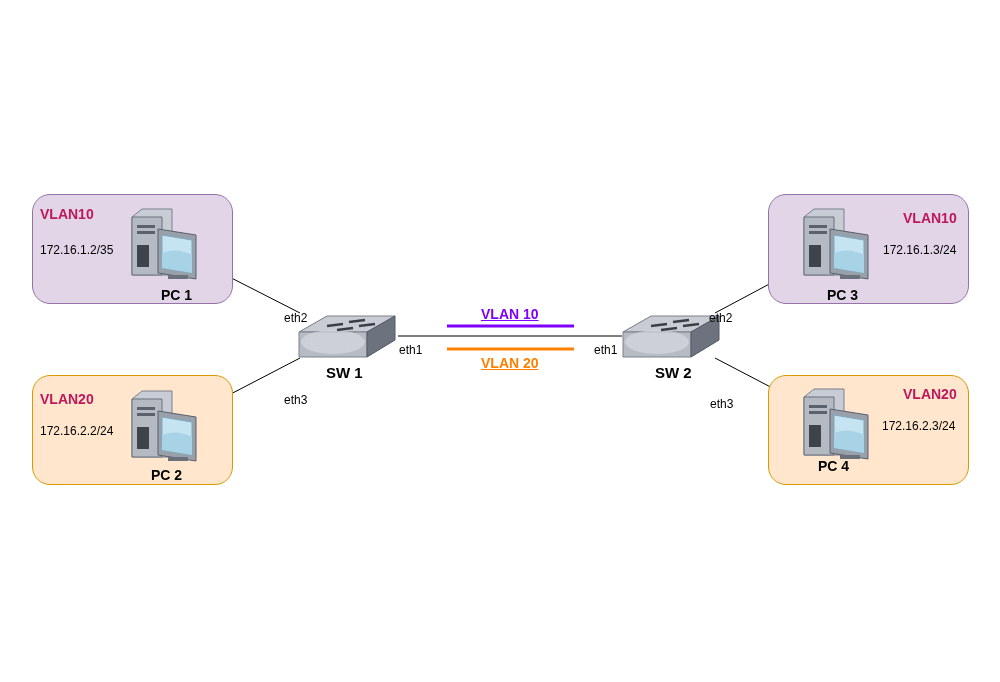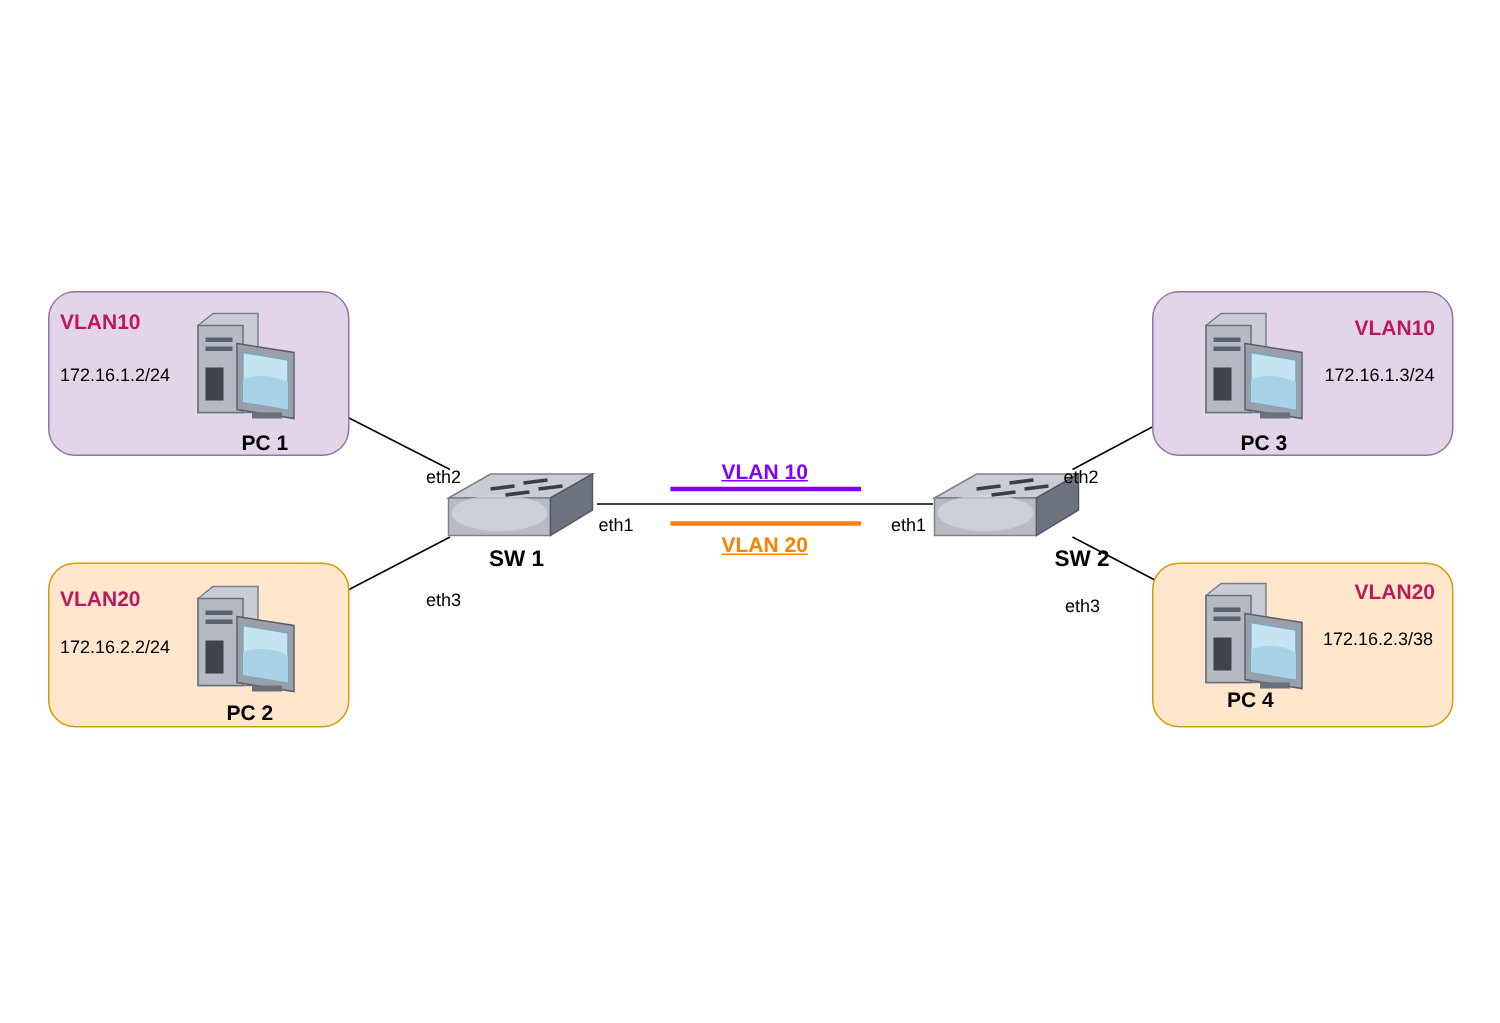--- a/index.html
+++ b/index.html
@@ -25,21 +25,21 @@
   <line x1="200" y1="410" x2="300" y2="358" stroke="#000" stroke-width="1"></line>
   <line x1="398" y1="336" x2="622" y2="336" stroke="#000" stroke-width="1"></line>
   <line x1="805" y1="265" x2="715" y2="313" stroke="#000" stroke-width="1"></line>
   <line x1="805" y1="405" x2="715" y2="358" stroke="#000" stroke-width="1"></line>
   <line x1="447" y1="326" x2="574" y2="326" stroke="#7f00ff" stroke-width="3"></line>
   <line x1="447" y1="349" x2="574" y2="349" stroke="#ff8000" stroke-width="3"></line>
 </svg>
 
 <div class="box v10" style="left:32px;top:194px;width:201px;height:110px;"></div>
 <div class="vlan-title" style="left:40px;top:206px;">VLAN10</div>
-<div class="ip" style="left:40px;top:243px;">172.16.1.2/24</div>
+<div class="ip" style="left:40px;top:243px;">172.16.1.2/35</div>
 <div class="pc-icon" style="left:128px;top:205px;">
   <svg width="75" height="78" viewBox="0 0 75 78">
     <path d="M4 12 L14 4 L44 4 L44 70 L4 70 Z" fill="#c8ccd4" stroke="#7a808c" stroke-width="1"></path>
     <path d="M4 12 L34 12 L34 70 L4 70 Z" fill="#b4b9c2" stroke="#6a707c" stroke-width="1"></path>
     <rect x="9" y="20" width="18" height="3" fill="#5a606c"></rect>
     <rect x="9" y="26" width="18" height="3" fill="#5a606c"></rect>
     <rect x="9" y="40" width="12" height="22" fill="#3e434c"></rect>
     <path d="M30 24 L68 30 L68 74 L30 68 Z" fill="#9aa0aa" stroke="#5a606c" stroke-width="1"></path>
     <path d="M34 30 L64 35 L64 68 L34 63 Z" fill="#c5e3f0" stroke="#7aa8bf" stroke-width="1"></path>
     <path d="M34 48 Q48 42 64 50 L64 68 L34 63 Z" fill="#a8d2e6"></path>
@@ -79,21 +79,21 @@
     <path d="M30 24 L68 30 L68 74 L30 68 Z" fill="#9aa0aa" stroke="#5a606c" stroke-width="1"></path>
     <path d="M34 30 L64 35 L64 68 L34 63 Z" fill="#c5e3f0" stroke="#7aa8bf" stroke-width="1"></path>
     <path d="M34 48 Q48 42 64 50 L64 68 L34 63 Z" fill="#a8d2e6"></path>
     <rect x="40" y="70" width="20" height="4" fill="#6a707c"></rect>
   </svg>
 </div>
 <div class="pc-label" style="left:827px;top:287px;">PC 3</div>
 
 <div class="box v20" style="left:768px;top:375px;width:201px;height:110px;"></div>
 <div class="vlan-title" style="left:903px;top:386px;">VLAN20</div>
-<div class="ip" style="left:882px;top:419px;">172.16.2.3/38</div>
+<div class="ip" style="left:882px;top:419px;">172.16.2.3/24</div>
 <div class="pc-icon" style="left:800px;top:385px;">
   <svg width="75" height="78" viewBox="0 0 75 78">
     <path d="M4 12 L14 4 L44 4 L44 70 L4 70 Z" fill="#c8ccd4" stroke="#7a808c" stroke-width="1"></path>
     <path d="M4 12 L34 12 L34 70 L4 70 Z" fill="#b4b9c2" stroke="#6a707c" stroke-width="1"></path>
     <rect x="9" y="20" width="18" height="3" fill="#5a606c"></rect>
     <rect x="9" y="26" width="18" height="3" fill="#5a606c"></rect>
     <rect x="9" y="40" width="12" height="22" fill="#3e434c"></rect>
     <path d="M30 24 L68 30 L68 74 L30 68 Z" fill="#9aa0aa" stroke="#5a606c" stroke-width="1"></path>
     <path d="M34 30 L64 35 L64 68 L34 63 Z" fill="#c5e3f0" stroke="#7aa8bf" stroke-width="1"></path>
     <path d="M34 48 Q48 42 64 50 L64 68 L34 63 Z" fill="#a8d2e6"></path>
@@ -126,19 +126,19 @@
     <path d="M2 18 L30 2 L98 2 L70 18 Z" fill="#c9ccd2" stroke="#7a808c" stroke-width="1"></path>
     <path d="M2 18 L70 18 L70 43 L2 43 Z" fill="#b7bbc3" stroke="#7a808c" stroke-width="1"></path>
     <path d="M70 18 L98 2 L98 26 L70 43 Z" fill="#6d737e" stroke="#555b66" stroke-width="1"></path>
     <ellipse cx="36" cy="28" rx="32" ry="12" fill="#d6d9de" opacity="0.7"></ellipse>
     <path d="M30 12 L46 10" stroke="#3a3f47" stroke-width="2.5"></path>
     <path d="M52 8 L68 6" stroke="#3a3f47" stroke-width="2.5"></path>
     <path d="M40 16 L56 14" stroke="#3a3f47" stroke-width="2.5"></path>
     <path d="M62 12 L78 10" stroke="#3a3f47" stroke-width="2.5"></path>
   </svg>
 </div>
-<div class="sw-label" style="left:655px;top:364px;margin-left:48px;">SW 2</div>
+<div class="sw-label" style="left:655px;top:364px;">SW 2</div>
 <div class="port" style="left:709px;top:287px;">eth2</div>
 <div class="port" style="left:710px;top:373px;">eth3</div>
 <div class="port" style="left:594px;top:319px;">eth1</div>
 
 <div class="trunk-label" style="left:481px;top:306px;color:#7f00ff;">VLAN 10</div>
 <div class="trunk-label" style="left:481px;top:355px;color:#ff8000;">VLAN 20</div>
 
 </body></html>

